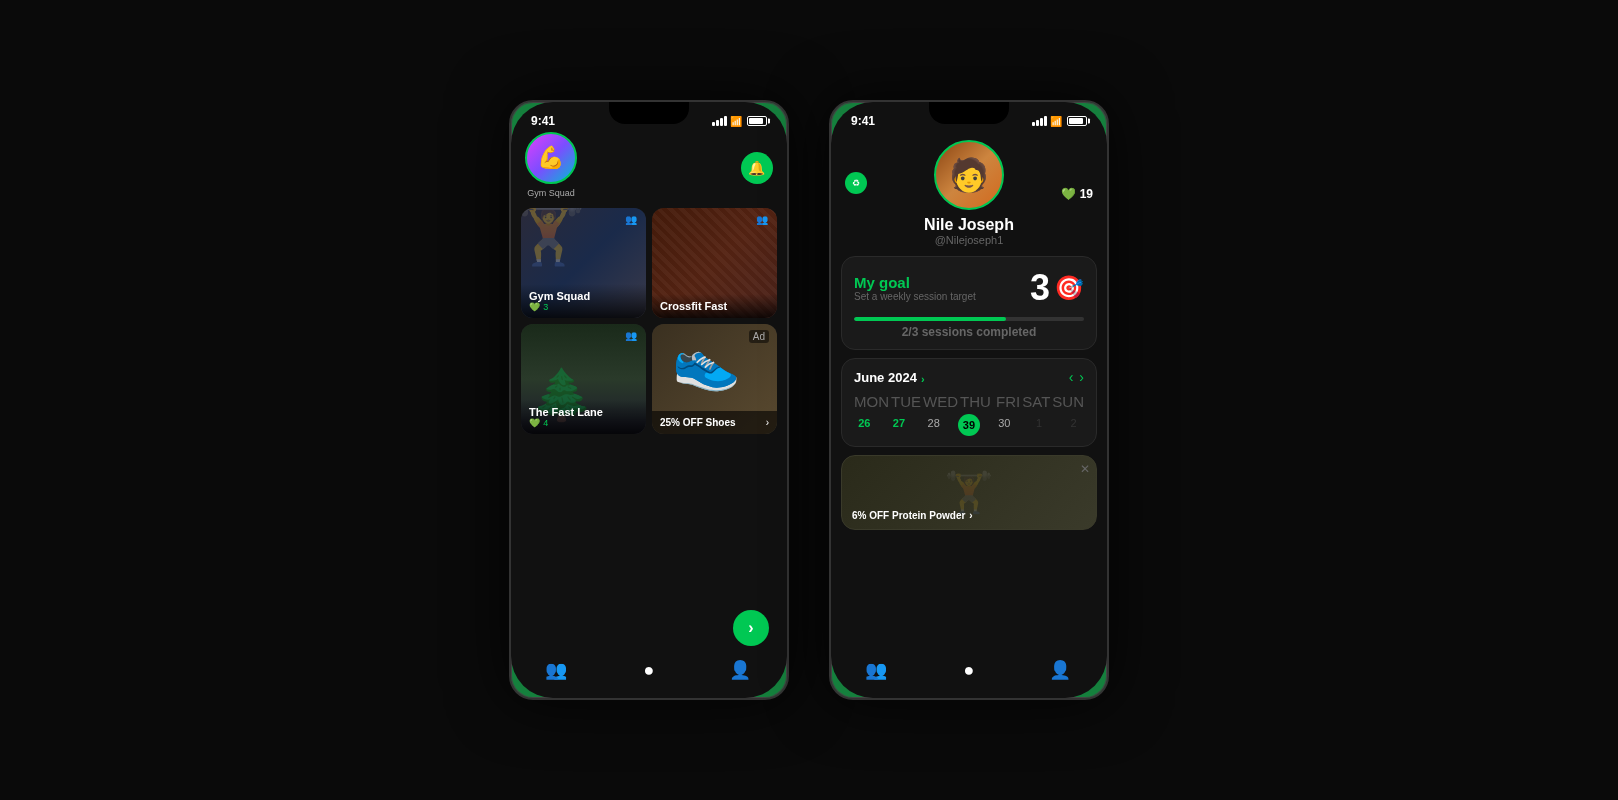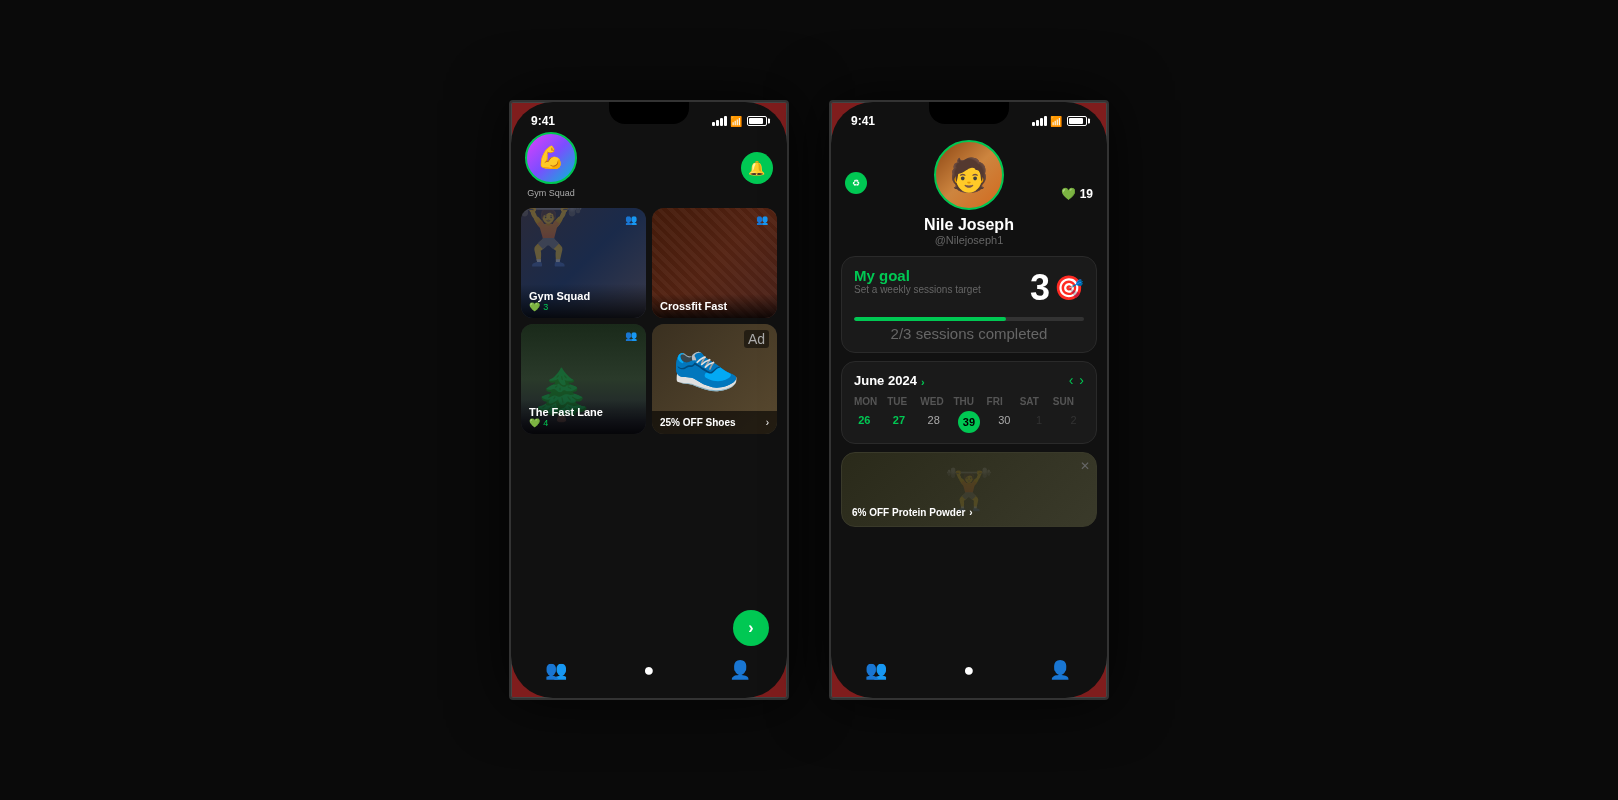--- a/index.html
+++ b/index.html
@@ -14,22 +14,22 @@
       overflow: hidden;
     }
     .phones-container {
       display: flex;
       gap: 40px;
       align-items: center;
     }
     .phone {
       width: 280px;
       height: 600px;
-      background: #7f1d1d;
-      border-radius: 4px;
+      background: #15803d;
+      border-radius: 24px;
       border: 2px solid #333;
       overflow: hidden;
       position: relative;
       box-shadow: 0 0 60px rgba(0,0,0,0.8), inset 0 0 0 1px #444;
     }
     .phone-inner {
       width: 100%;
       height: 100%;
       background: #111;
       border-radius: 42px;
@@ -205,21 +205,21 @@
       position: absolute;
       top: 6px;
       right: 8px;
       font-size: 10px;
       color: #aaa;
     }
     .ad-badge {
       position: absolute;
       top: 6px;
       right: 8px;
-      font-size: 14px;
+      font-size: 10px;
       color: #aaa;
       background: rgba(0,0,0,0.5);
       padding: 1px 4px;
       border-radius: 3px;
     }
     .ad-card-overlay {
       position: absolute;
       bottom: 0;
       left: 0;
       right: 0;
@@ -350,21 +350,21 @@
     .goal-card {
       margin: 0 10px 8px;
       background: #1a1a1a;
       border-radius: 14px;
       padding: 10px 12px;
       border: 1px solid #2a2a2a;
     }
     .goal-header {
       display: flex;
       justify-content: space-between;
-      align-items: flex-start;
+      align-items: center;
       margin-bottom: 4px;
     }
     .goal-title {
       font-size: 15px;
       color: #00c853;
       font-weight: 700;
     }
     .goal-subtitle {
       font-size: 10px;
       color: #666;
@@ -388,23 +388,24 @@
       border-radius: 2px;
       margin: 8px 0 4px;
       overflow: hidden;
     }
     .goal-progress-fill {
       height: 100%;
       background: #00c853;
       border-radius: 2px;
     }
     .goal-progress-text {
-      font-size: 15px;
+      font-size: 12px;
       color: #666;
       text-align: center;
+      font-weight: bold;
     }
     
     .calendar-card {
       margin: 0 10px 8px;
       background: #1a1a1a;
       border-radius: 14px;
       padding: 10px 12px;
       border: 1px solid #2a2a2a;
     }
     .calendar-header {
@@ -427,24 +428,24 @@
       font-size: 14px;
       cursor: pointer;
     }
     .calendar-days-header {
       display: grid;
       grid-template-columns: repeat(7, 1fr);
       gap: 2px;
       margin-bottom: 4px;
     }
     .cal-day-header {
-      font-size: 10px;
+      font-size: 15px;
       color: #555;
-      text-align: left;
-      font-weight: 700;
+      text-align: right;
+      font-weight: 400;
     }
     .calendar-days {
       display: grid;
       grid-template-columns: repeat(7, 1fr);
       gap: 14px;
     }
     .cal-day {
       font-size: 11px;
       color: #aaa;
       text-align: center;
@@ -653,21 +654,21 @@
             <span>19</span>
           </div>
           <div class="profile-name">Nile Joseph</div>
           <div class="profile-handle">@Nilejoseph1</div>
         </div>
 
         <div class="goal-card">
           <div class="goal-header">
             <div>
               <div class="goal-title">My goal</div>
-              <div class="goal-subtitle">Set a weekly sessions target</div>
+              <div class="goal-subtitle">Set a weekly session target</div>
             </div>
             <div class="goal-number-area">
               <span class="goal-number">3</span>
               <span class="goal-target-icon">🎯</span>
             </div>
           </div>
           <div class="goal-progress-bar">
             <div class="goal-progress-fill" style="width: 66%"></div>
           </div>
           <div class="goal-progress-text">2/3 sessions completed</div>

